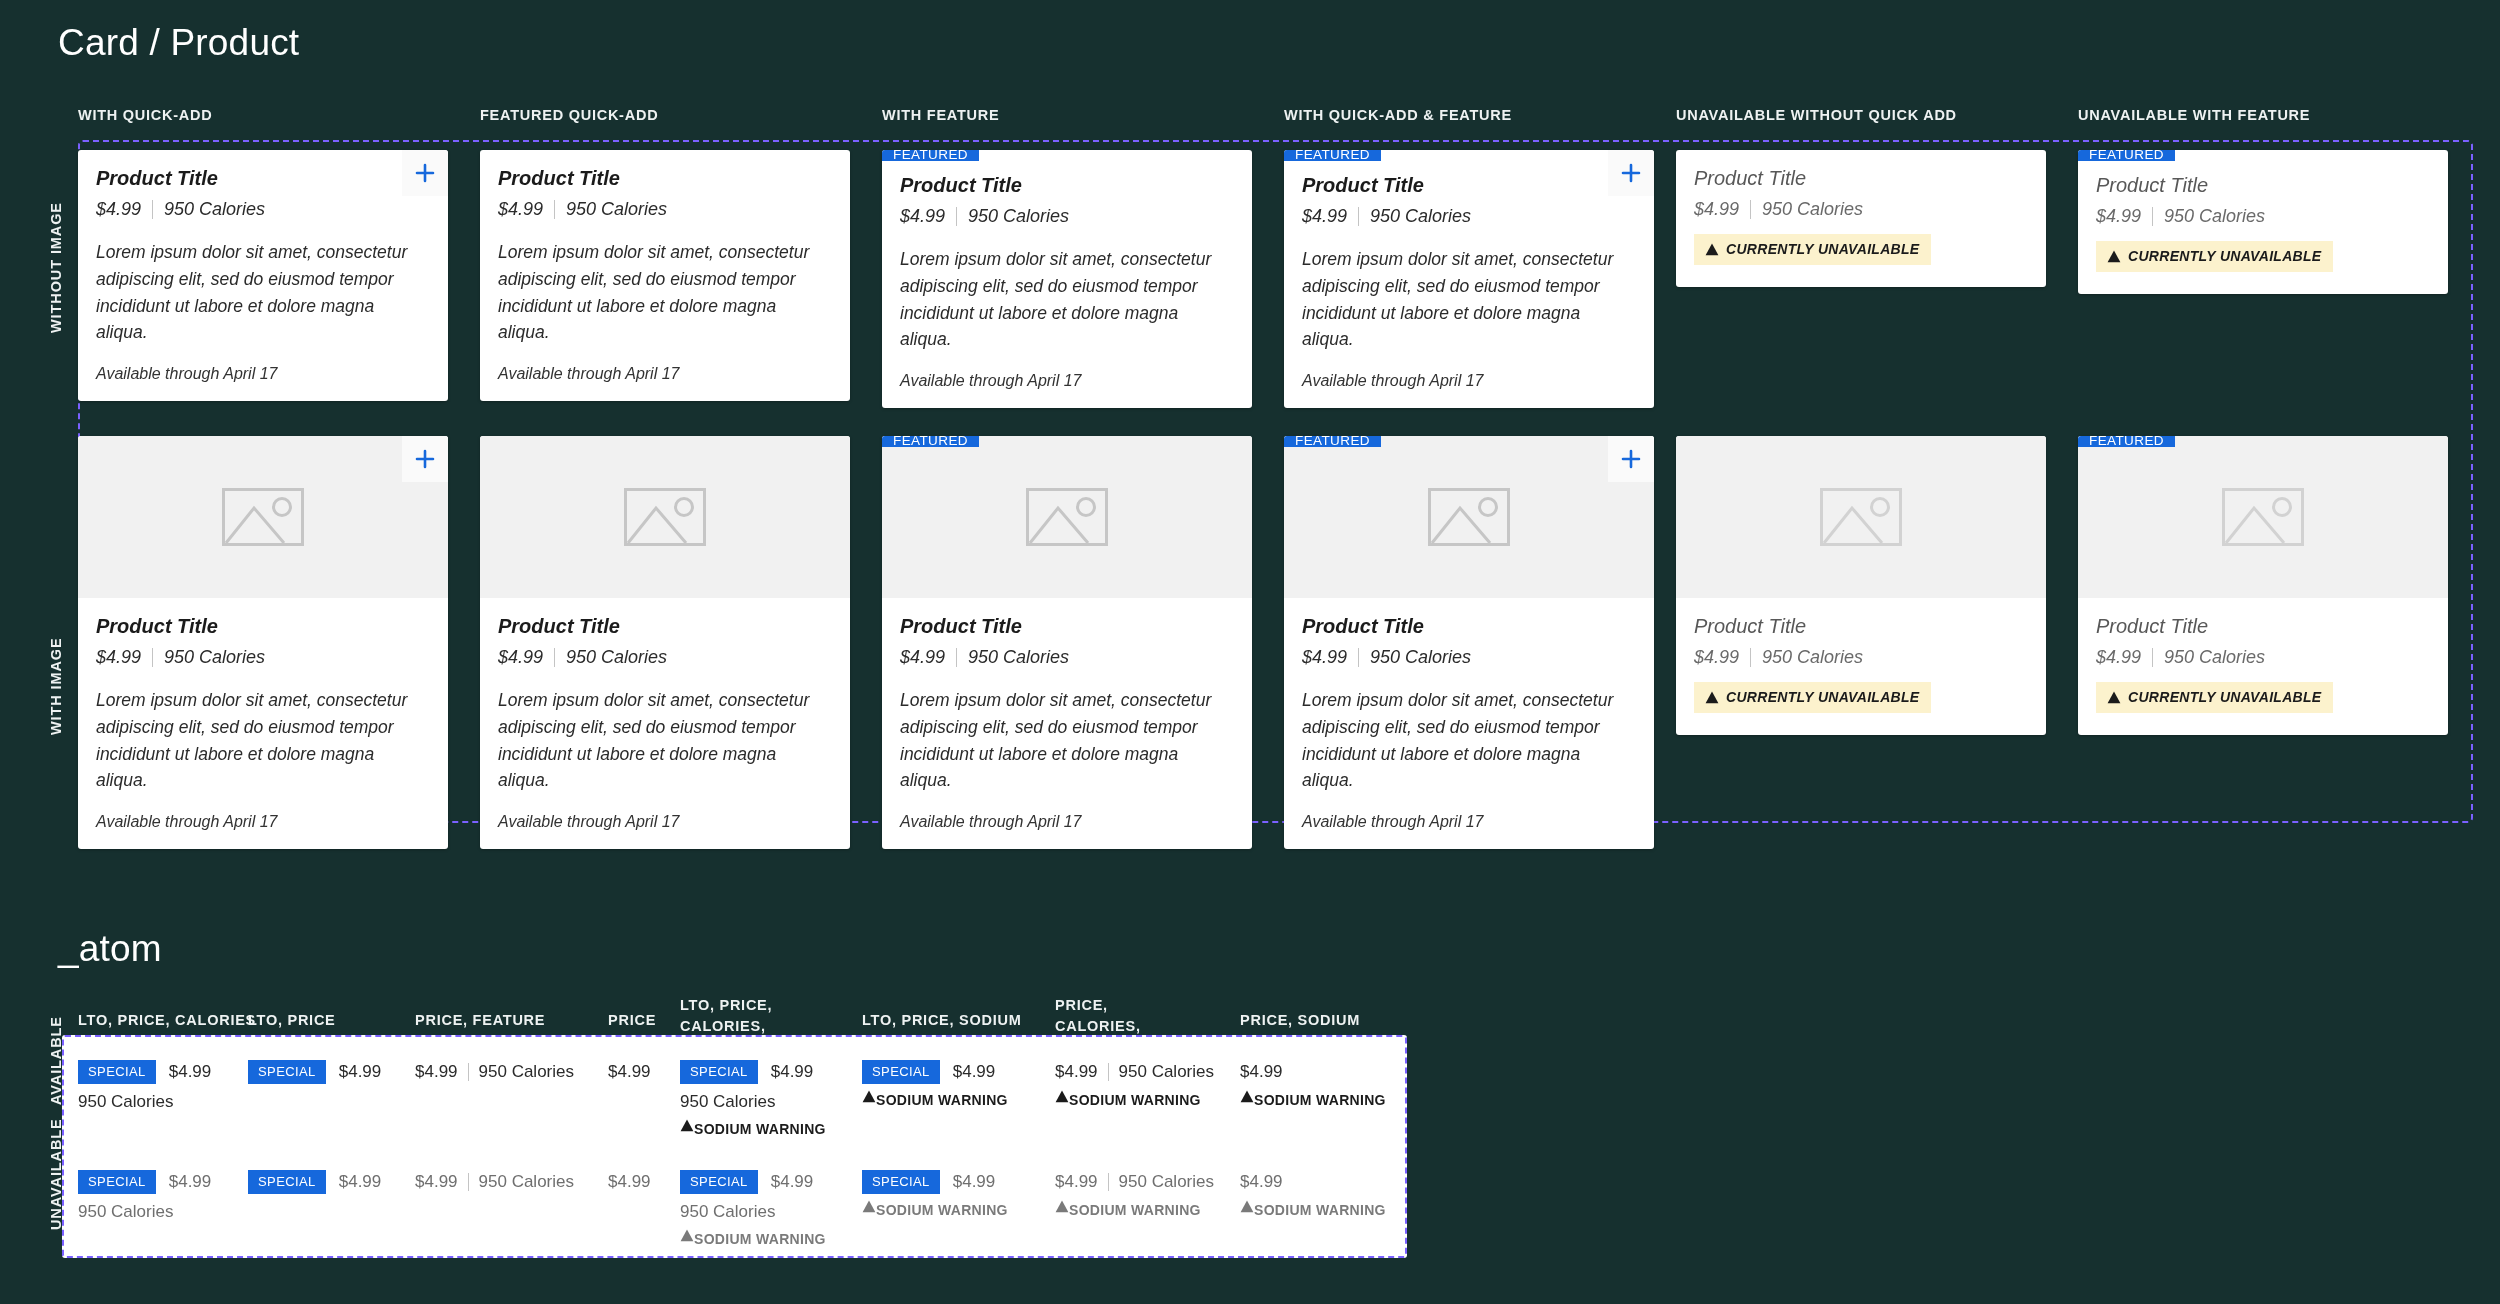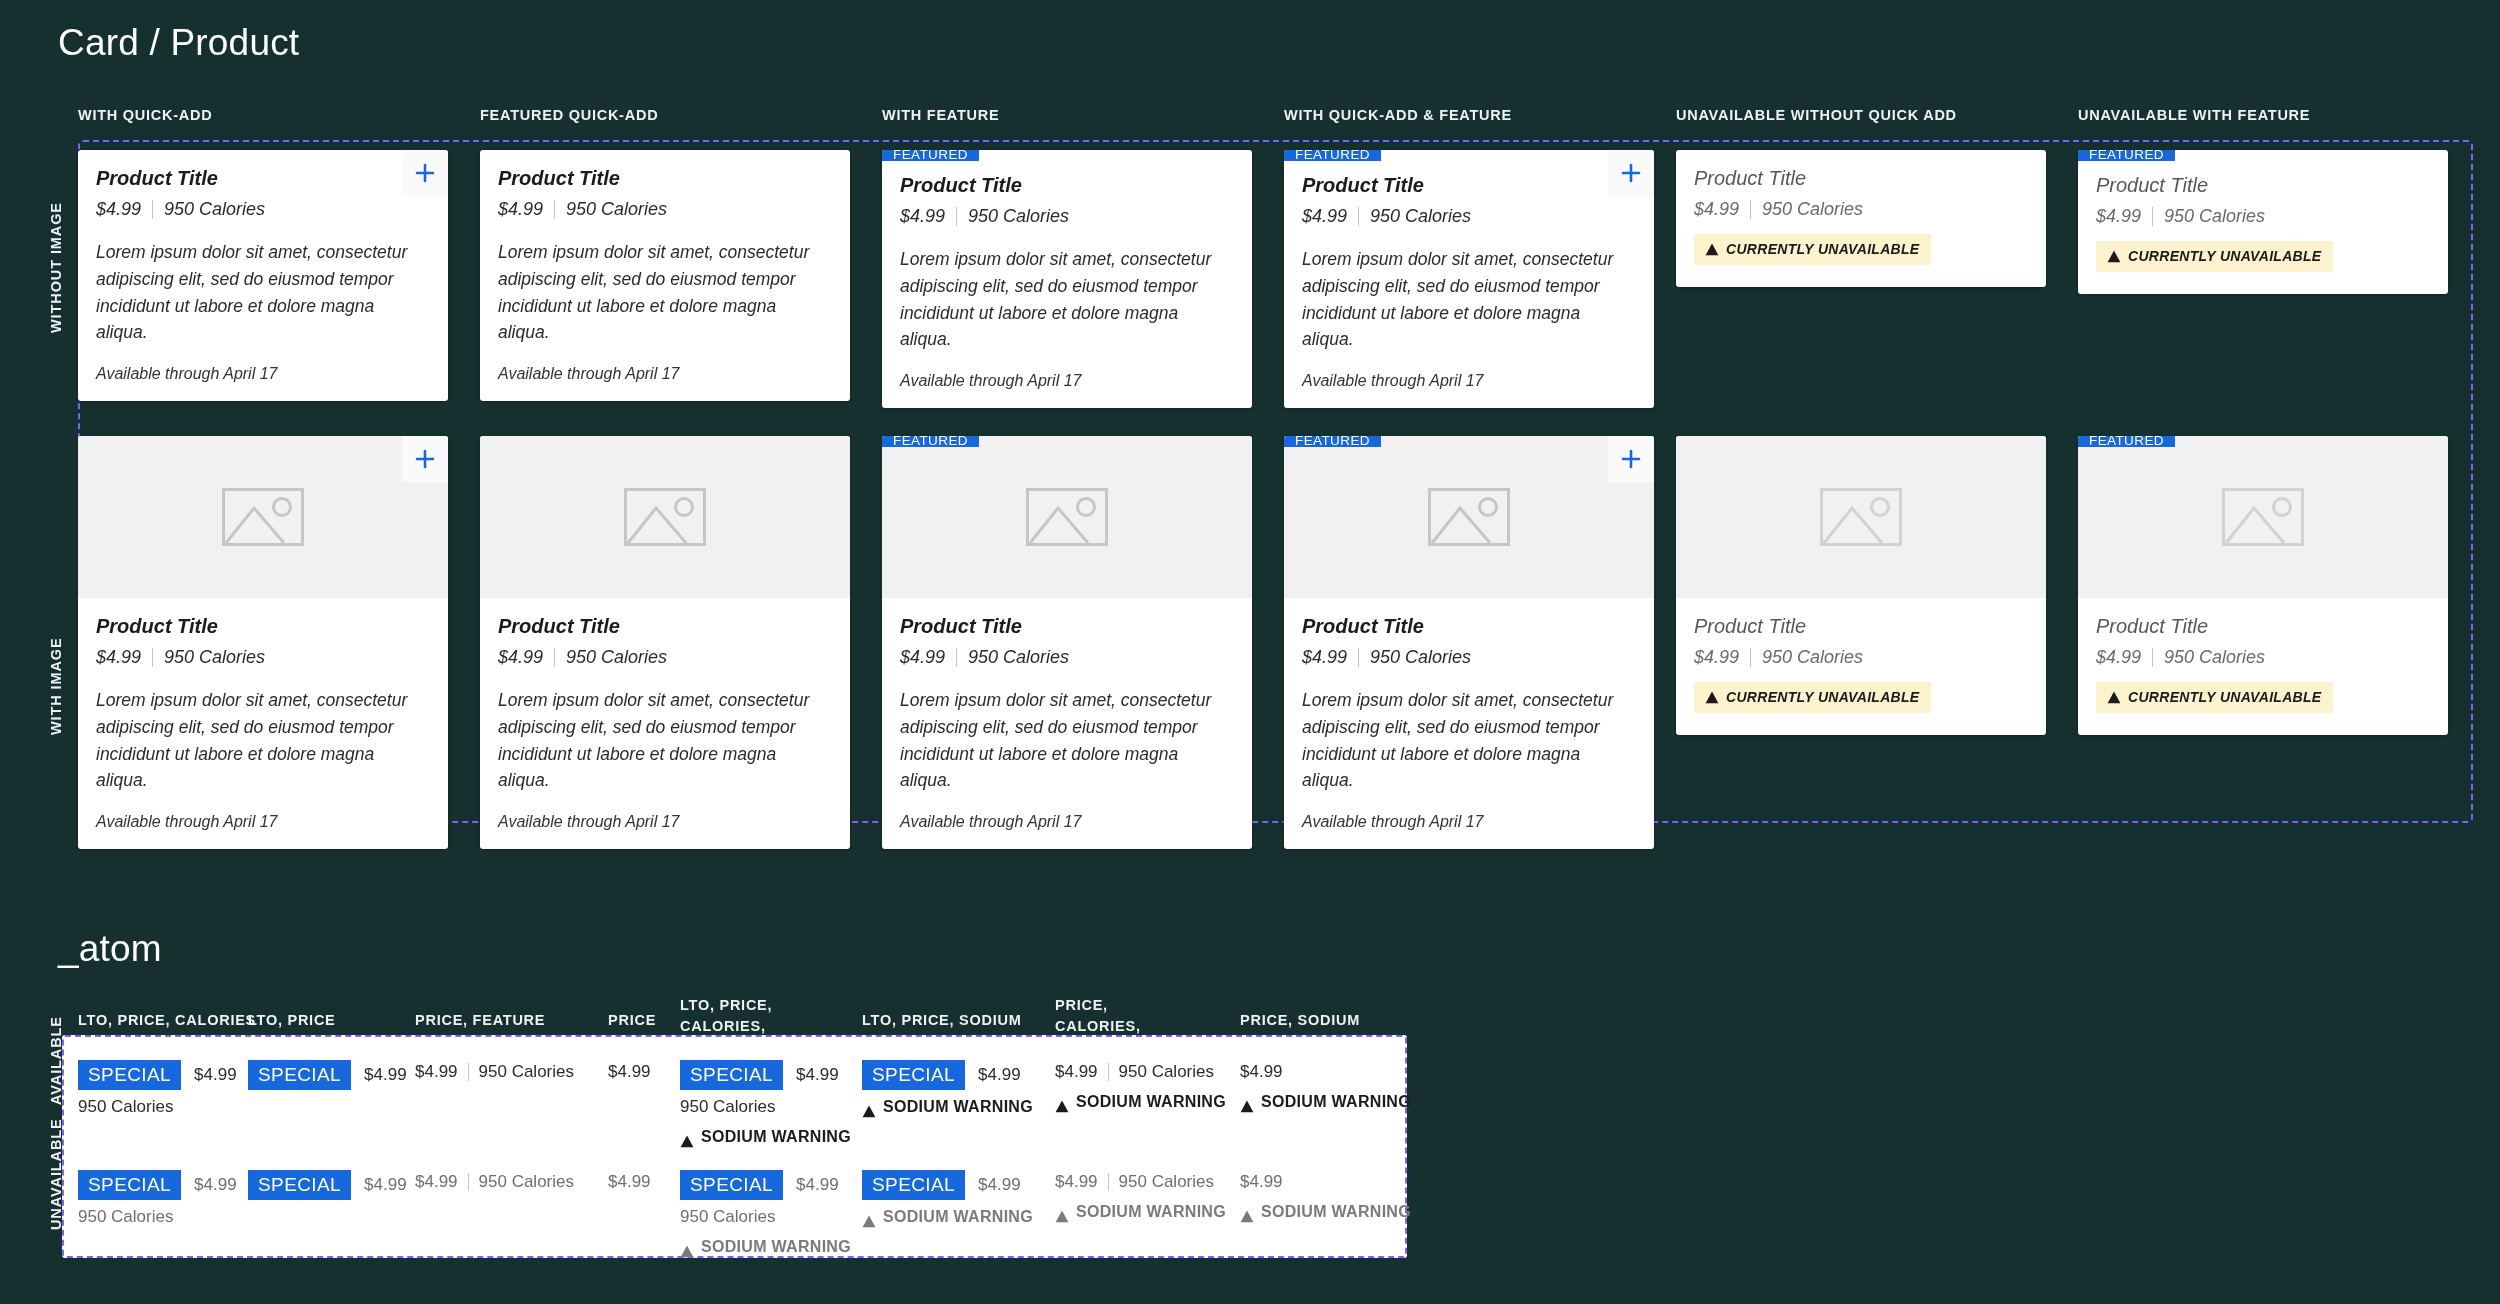--- a/index.html
+++ b/index.html
@@ -133,31 +133,31 @@
   .atom-cell { position: absolute; }
   .atom-line {
     display: flex; align-items: center;
     font-size: 17px; color: #2b2b2b;
     line-height: 1.45; margin-bottom: 5px;
     white-space: nowrap;
   }
   .atom-line.dim { color: #6f6f6f; }
   .special-badge {
     background: #1668dc; color: #ffffff;
-    font-size: 19px; letter-spacing: .4px;
+    font-size: 13px; letter-spacing: .4px;
     padding: 5px 10px 6px 10px;
     margin-right: 13px;
     line-height: 1;
   }
   .atom-div {
     width: 1px; height: 18px; background: #c4c4c4; margin: 0 10px;
   }
   .sodium {
-    display: inline-flex; align-items: flex-end; gap: 7px;
-    font-size: 16px; font-weight: 700; color: #1b1b1b;
+    display: inline-flex; align-items: flex-start; 
+    font-size: 14px; font-weight: 700; color: #1b1b1b;
     letter-spacing: .3px;
   }
   .sodium.dim { color: #7a7a7a; }
 </style>
 </head>
 <body>
 
 <div class="page">
 
   <div class="section-title" id="card-section-title">Card / Product</div>

